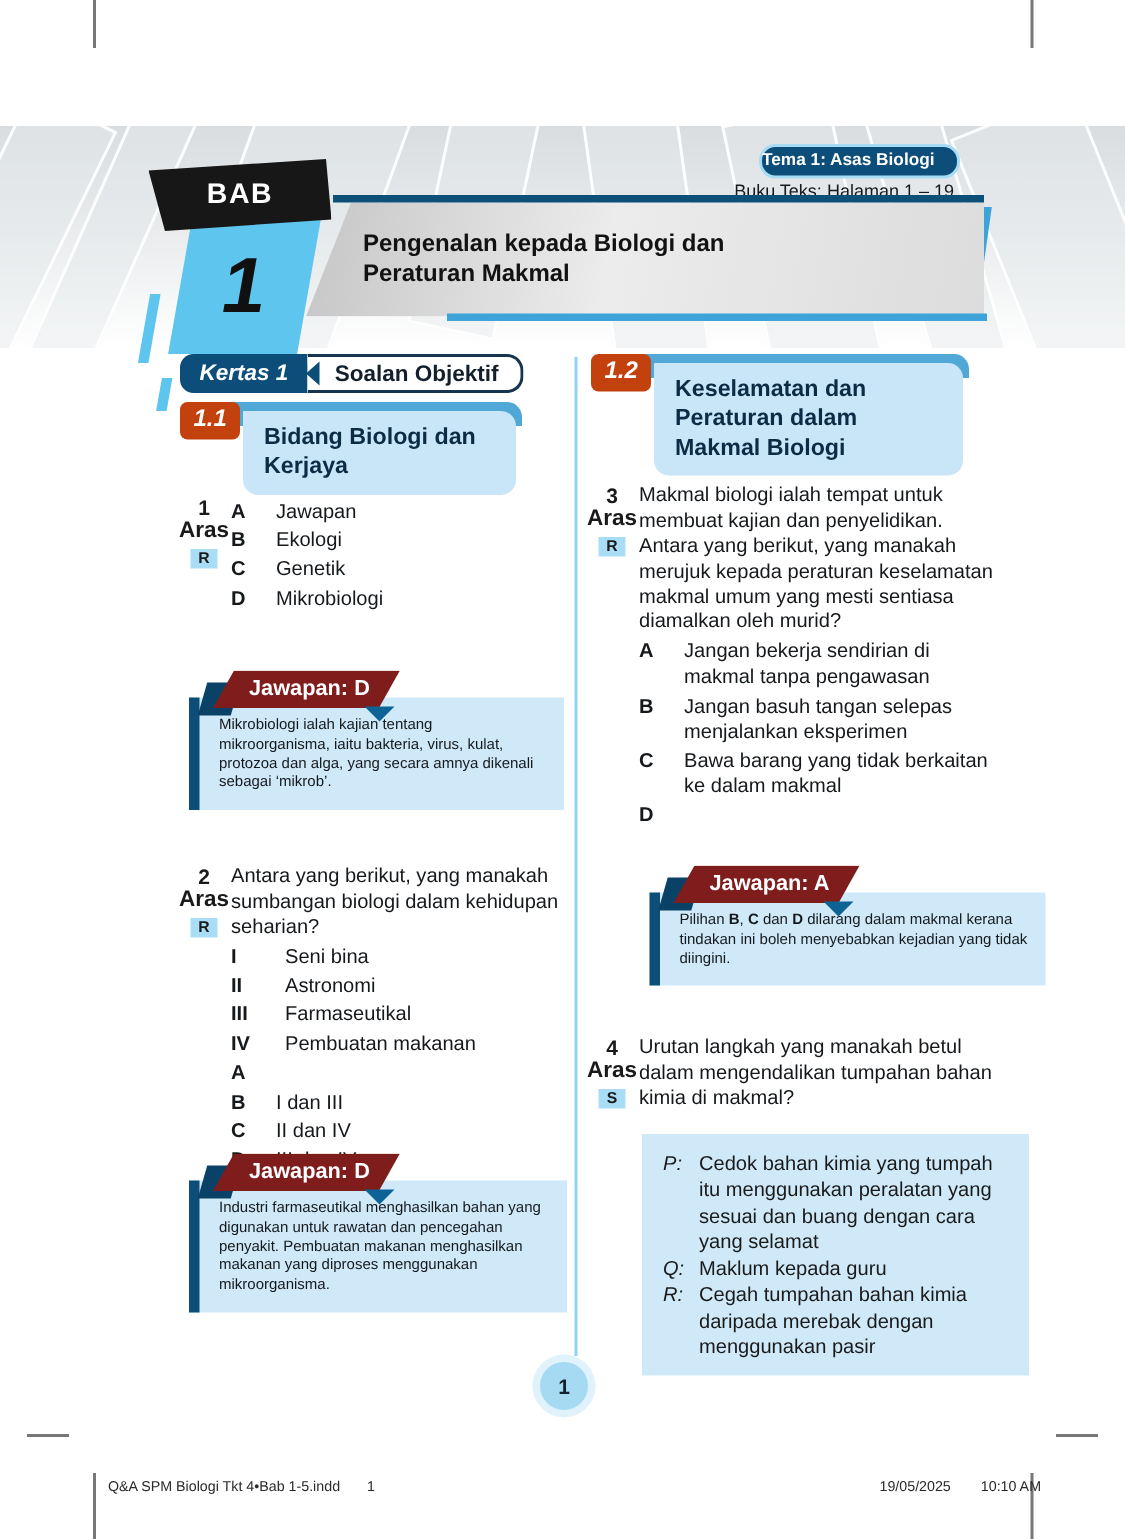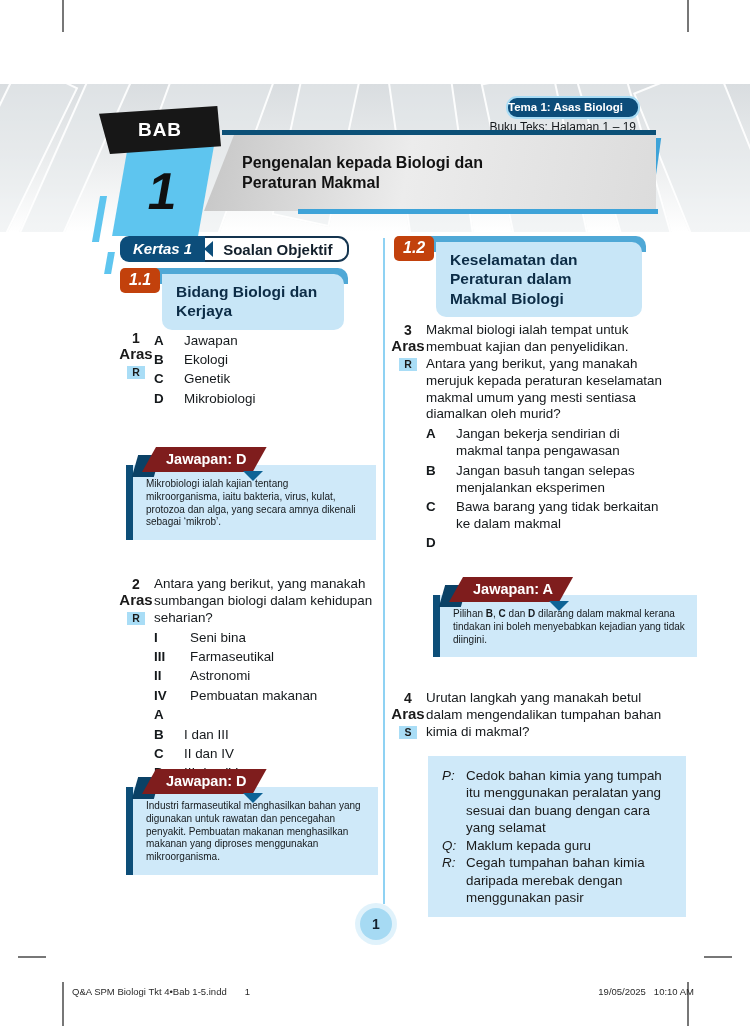--- a/index.html
+++ b/index.html
@@ -96,21 +96,21 @@
 
   
   .divider{position:absolute;left:383px;top:238px;width:2px;height:666px;background:#8fd2f3;}
   .pagenum{position:absolute;left:360px;top:908px;width:32px;height:32px;border-radius:50%;
     background:#a6daf3;color:#14222e;font-weight:bold;font-size:14px;
     display:flex;align-items:center;justify-content:center;
     box-shadow:0 0 0 5px rgba(166,218,243,.35);}
   .footer-left{position:absolute;left:72px;top:986px;font-size:9.5px;color:#2a2a2a;white-space:nowrap;}
   .footer-left .sheet{margin-left:18px;}
   .footer-right{position:absolute;right:56px;top:986px;font-size:9.5px;color:#2a2a2a;white-space:nowrap;}
-  .footer-right .time{margin-left:8px;}
+  .footer-right .time{margin-left:20px;}
 </style>
 </head>
 <body>
 
 <div class="page">
 
   <div class="crop v" style="left:62px;top:0;height:32px;"></div>
   <div class="crop h" style="left:0;top:150px;width:26px;"></div>
   <div class="crop v" style="left:687px;top:0;height:32px;"></div>
   <div class="crop h" style="left:724px;top:150px;width:26px;"></div>
@@ -215,26 +215,26 @@
         <span class="aras-level">R</span>
       </div>
     </div>
     <div class="qbody">
       <p class="qtext">Antara yang berikut, yang manakah sumbangan biologi dalam kehidupan seharian?</p>
       <div class="optrow">
           <span class="olabel rom">I</span>
           <span class="otext">Seni bina</span>
         </div>
       <div class="optrow">
+          <span class="olabel rom">II</span>
+          <span class="otext">Astronomi</span>
+        </div>
+      <div class="optrow">
           <span class="olabel rom">III</span>
           <span class="otext">Farmaseutikal</span>
-        </div>
-      <div class="optrow">
-          <span class="olabel rom">II</span>
-          <span class="otext">Astronomi</span>
         </div>
       <div class="optrow">
           <span class="olabel rom">IV</span>
           <span class="otext">Pembuatan makanan</span>
         </div>
       <div class="optrow">
           <span class="olabel">A</span>
         </div>
       <div class="optrow">
           <span class="olabel">B</span>

